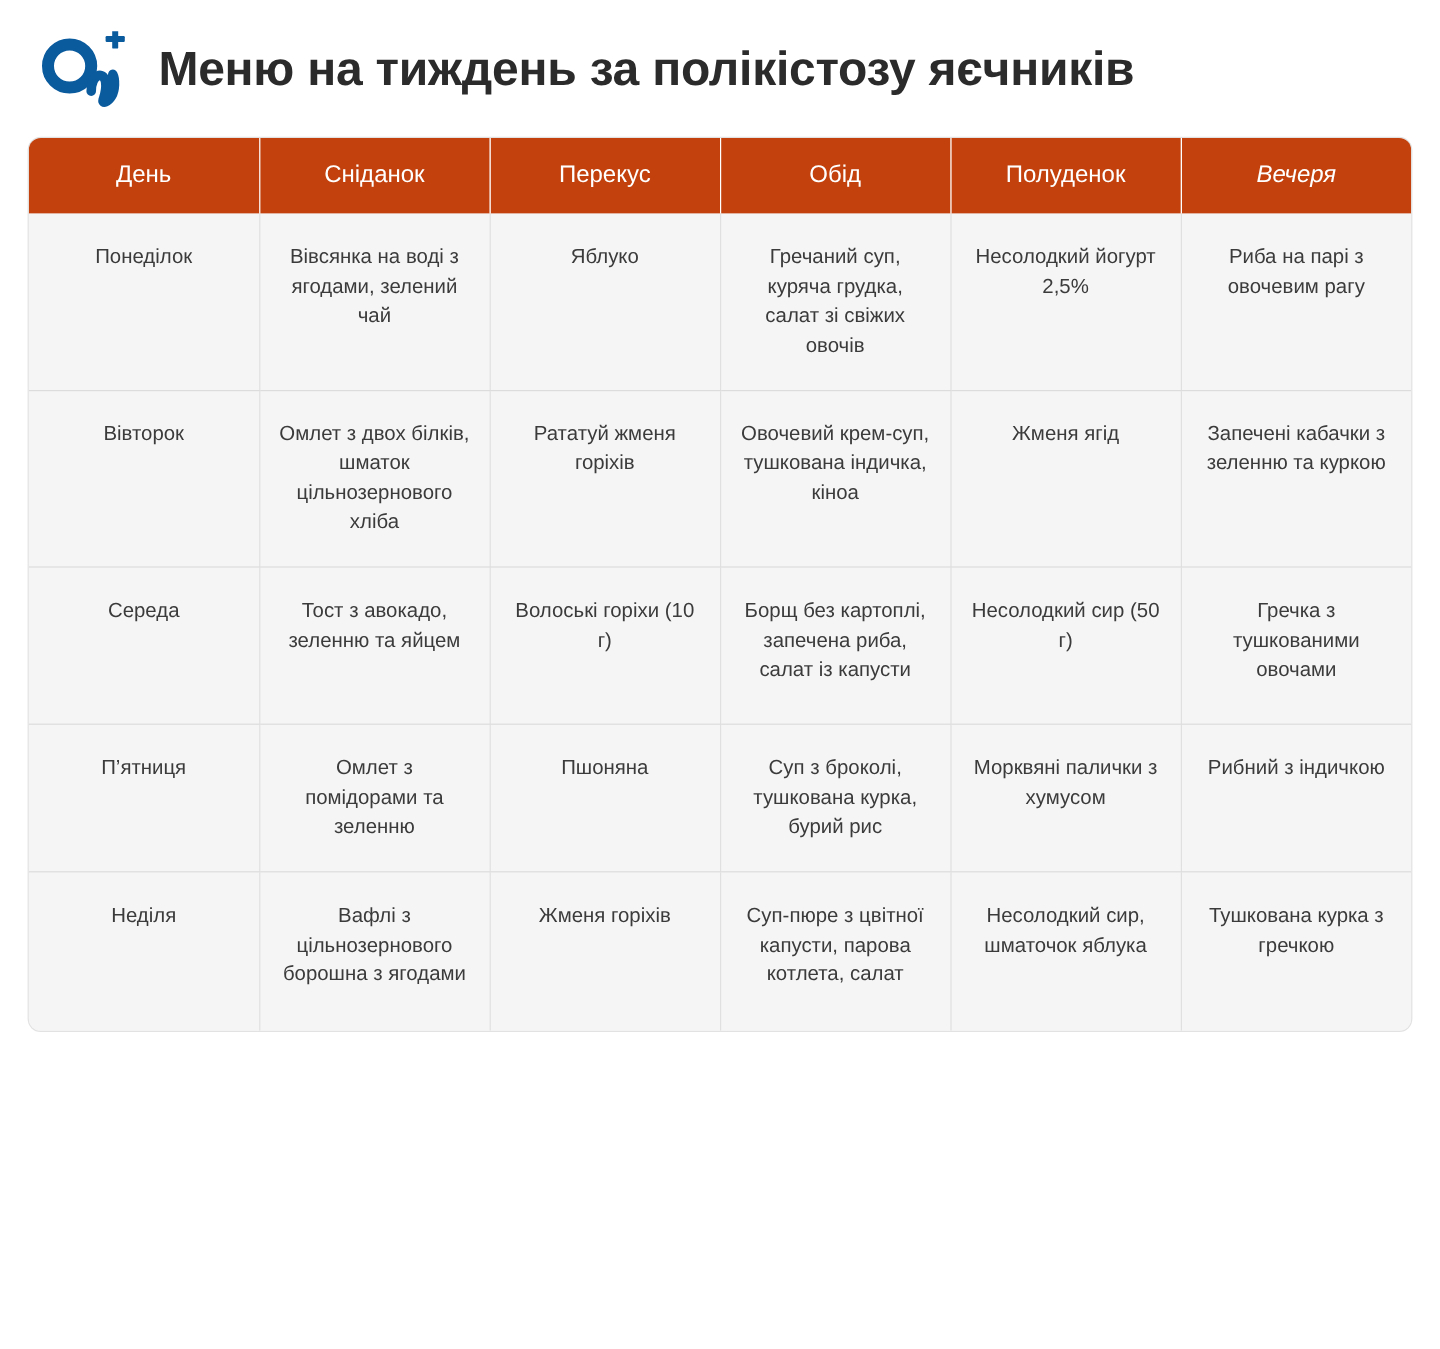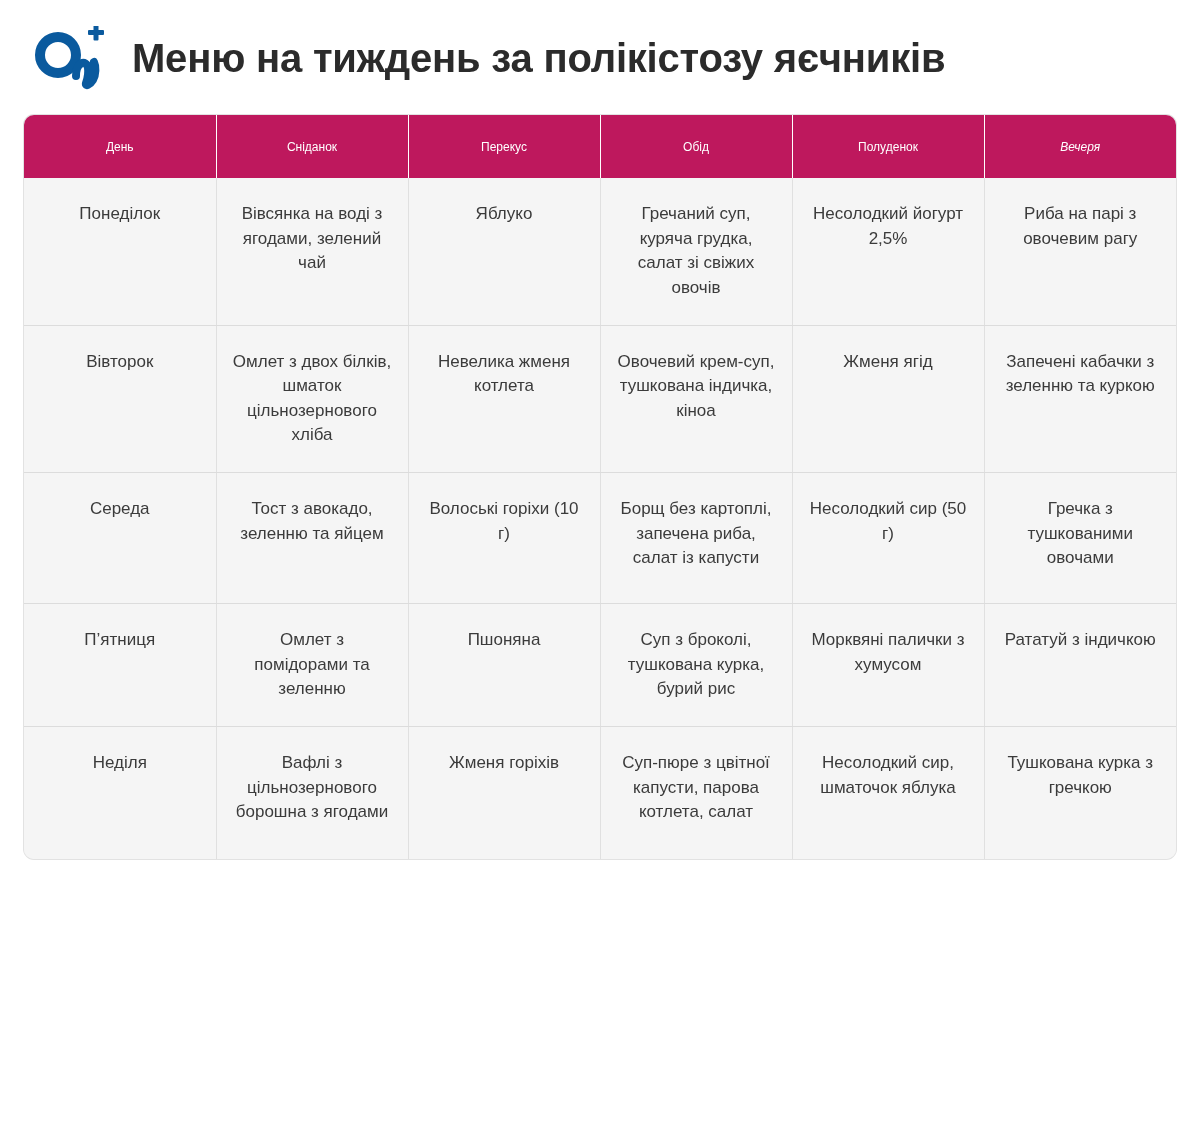--- a/index.html
+++ b/index.html
@@ -60,23 +60,23 @@
     overflow: hidden;
   }
 
   table.menu {
     width: 100%;
     border-collapse: collapse;
     table-layout: fixed;
   }
 
   table.menu thead th {
-    background: #be185d;
+    background: #c2410c;
     color: #ffffff;
-    font-size: 12px;
+    font-size: 20px;
     font-weight: normal;
     height: 63px;
     padding: 0 6px;
     text-align: center;
     vertical-align: middle;
     border-right: 1px solid #ffffff;
     box-sizing: border-box;
   }
   table.menu thead th:last-child { border-right: none; font-style: italic; }
 
@@ -150,21 +150,21 @@
           <td>Вівсянка на воді з ягодами, зелений чай</td>
           <td>Яблуко</td>
           <td>Гречаний суп, куряча грудка, салат зі свіжих овочів</td>
           <td>Несолодкий йогурт 2,5%</td>
           <td>Риба на парі з овочевим рагу</td>
         </tr>
 
         <tr data-row="1">
           <td class="day-cell">Вівторок</td>
           <td>Омлет з двох білків, шматок цільнозернового хліба</td>
-          <td>Невелика жменя котлета</td>
+          <td>Рататуй жменя горіхів</td>
           <td>Овочевий крем-суп, тушкована індичка, кіноа</td>
           <td>Жменя ягід</td>
           <td>Запечені кабачки з зеленню та куркою</td>
         </tr>
 
         <tr data-row="2">
           <td class="day-cell">Середа</td>
           <td>Тост з авокадо, зеленню та яйцем</td>
           <td>Волоські горіхи (10 г)</td>
           <td>Борщ без картоплі, запечена риба, салат із капусти</td>
@@ -172,21 +172,21 @@
           <td>Гречка з тушкованими овочами</td>
         </tr>
 
 
         <tr data-row="4">
           <td class="day-cell">П’ятниця</td>
           <td>Омлет з помідорами та зеленню</td>
           <td>Пшоняна</td>
           <td>Суп з броколі, тушкована курка, бурий рис</td>
           <td>Морквяні палички з хумусом</td>
-          <td>Рататуй з індичкою</td>
+          <td>Рибний з індичкою</td>
         </tr>
 
 
         <tr data-row="6">
           <td class="day-cell">Неділя</td>
           <td>Вафлі з цільнозернового борошна з ягодами</td>
           <td>Жменя горіхів</td>
           <td>Суп-пюре з цвітної капусти, парова котлета, салат</td>
           <td>Несолодкий сир, шматочок яблука</td>
           <td>Тушкована курка з гречкою</td>

